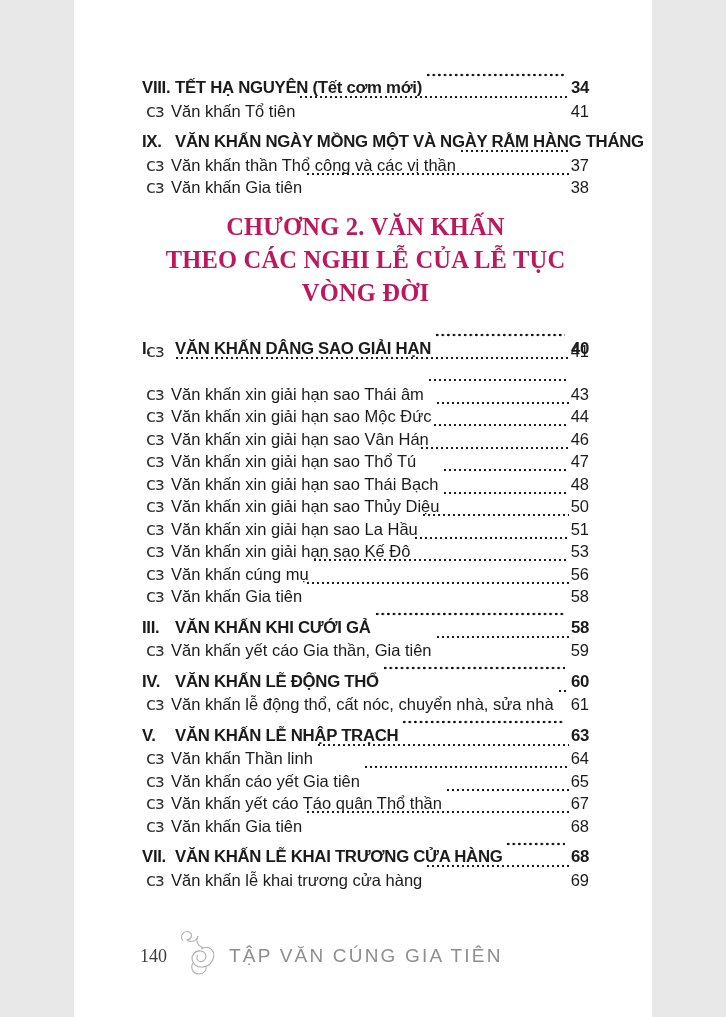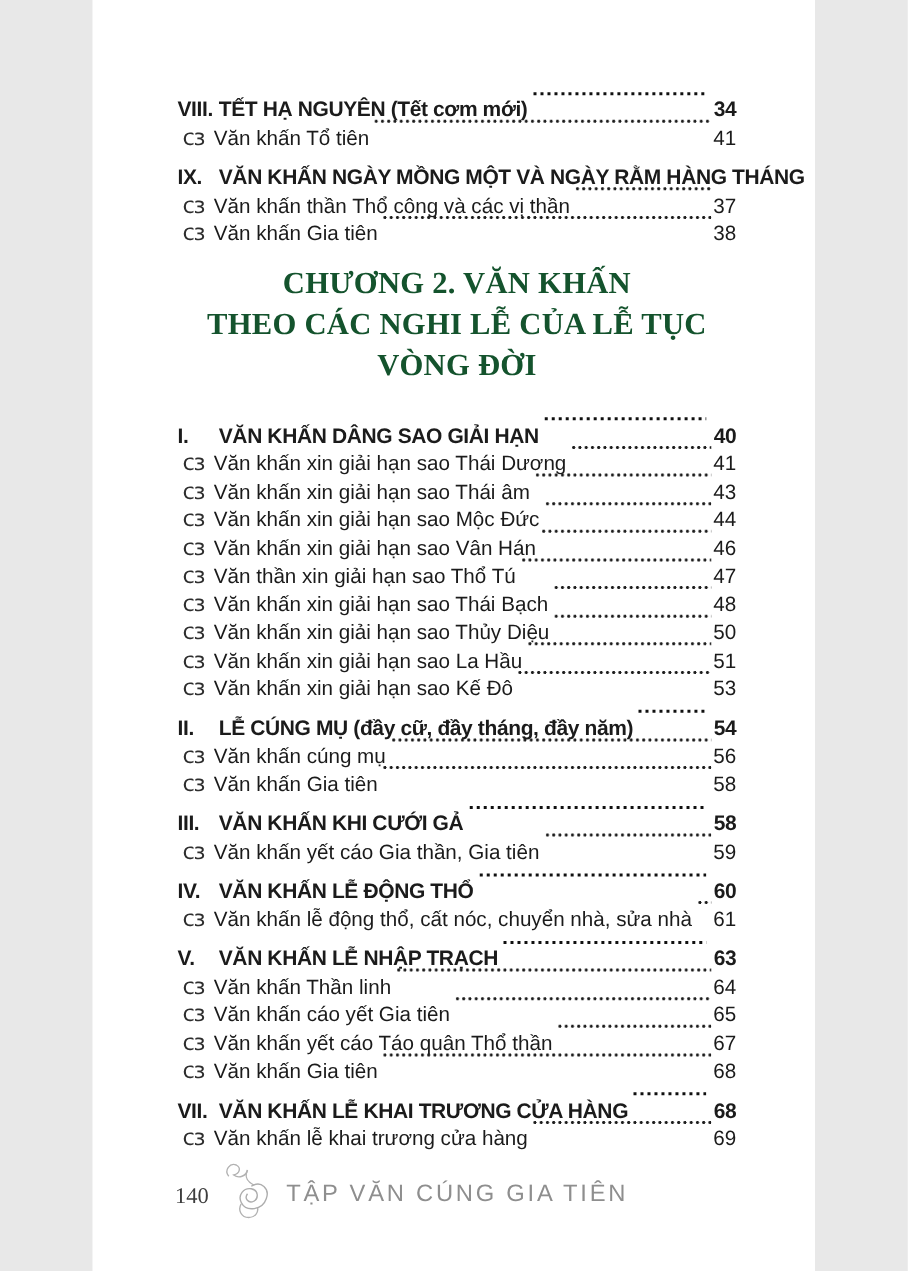--- a/index.html
+++ b/index.html
@@ -60,21 +60,21 @@
     margin-right:6px;
   }
   .pg { flex:0 0 auto; }
   .chapter {
     margin-top:31px;
     text-align:center;
     font-family:"Liberation Serif","DejaVu Serif",serif;
     font-weight:700;
     font-size:24.5px;
     line-height:33px;
-    color:#14532d;
+    color:#be185d;
     letter-spacing:0.2px;
   }
   .footer {
     position:absolute;
     left:66px; top:932px;
     height:48px;
     display:flex;
     align-items:center;
   }
   .footer .pagenum {
@@ -133,21 +133,20 @@
     </div>
     <div id="toc-main">
         <div class="row section">
     <span class="num">I.</span>
     <span class="label">VĂN KHẤN DÂNG SAO GIẢI HẠN</span>
     <span class="dots"></span>
     <span class="pg">40</span>
   </div>
         <div class="row item">
     <span class="bullet">cɜ</span>
-    <span class="label">Văn khấn xin giải hạn sao Thái Dương</span>
     <span class="dots"></span>
     <span class="pg">41</span>
   </div>
         <div class="row item">
     <span class="bullet">cɜ</span>
     <span class="label">Văn khấn xin giải hạn sao Thái âm</span>
     <span class="dots"></span>
     <span class="pg">43</span>
   </div>
         <div class="row item">
@@ -157,21 +156,21 @@
     <span class="pg">44</span>
   </div>
         <div class="row item">
     <span class="bullet">cɜ</span>
     <span class="label">Văn khấn xin giải hạn sao Vân Hán</span>
     <span class="dots"></span>
     <span class="pg">46</span>
   </div>
         <div class="row item">
     <span class="bullet">cɜ</span>
-    <span class="label">Văn thần xin giải hạn sao Thổ Tú</span>
+    <span class="label">Văn khấn xin giải hạn sao Thổ Tú</span>
     <span class="dots"></span>
     <span class="pg">47</span>
   </div>
         <div class="row item">
     <span class="bullet">cɜ</span>
     <span class="label">Văn khấn xin giải hạn sao Thái Bạch</span>
     <span class="dots"></span>
     <span class="pg">48</span>
   </div>
         <div class="row item">
@@ -184,26 +183,20 @@
     <span class="bullet">cɜ</span>
     <span class="label">Văn khấn xin giải hạn sao La Hầu</span>
     <span class="dots"></span>
     <span class="pg">51</span>
   </div>
         <div class="row item">
     <span class="bullet">cɜ</span>
     <span class="label">Văn khấn xin giải hạn sao Kế Đô</span>
     <span class="dots"></span>
     <span class="pg">53</span>
-  </div>
-        <div class="row section">
-    <span class="num">II.</span>
-    <span class="label">LỄ CÚNG MỤ (đầy cữ, đầy tháng, đầy năm)</span>
-    <span class="dots"></span>
-    <span class="pg">54</span>
   </div>
         <div class="row item">
     <span class="bullet">cɜ</span>
     <span class="label">Văn khấn cúng mụ</span>
     <span class="dots"></span>
     <span class="pg">56</span>
   </div>
         <div class="row item">
     <span class="bullet">cɜ</span>
     <span class="label">Văn khấn Gia tiên</span>

